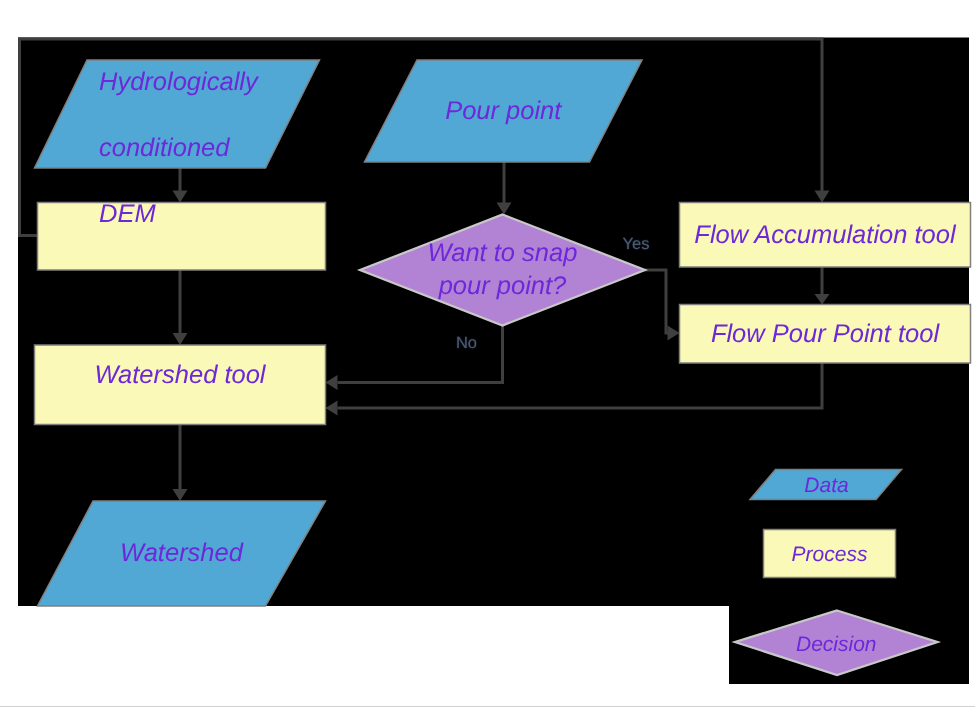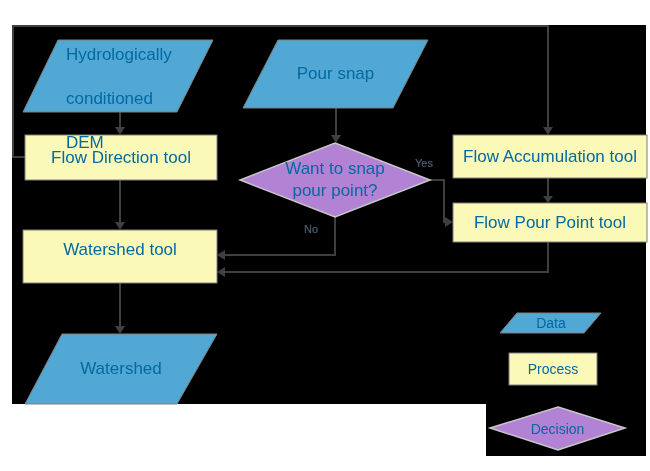--- a/index.html
+++ b/index.html
@@ -2,23 +2,23 @@
 <html><head>
 <meta charset="utf-8">
 <style>
   html,body{margin:0;padding:0;background:#ffffff;}
   #stage{
     position:relative;width:650px;height:471px;background:#ffffff;overflow:hidden;
     font-family:"Liberation Sans", sans-serif;
   }
   #diagram-svg{position:absolute;left:0;top:0;z-index:1;}
   .lbl{
-    position:absolute;z-index:2;color:#0369a1;font-size:17px;line-height:22px;
+    position:absolute;z-index:2;color:#6d28d9;font-size:17px;line-height:22px;
     display:flex;align-items:center;justify-content:center;text-align:center;
-    pointer-events:none;white-space:pre-line;
+    pointer-events:none;white-space:pre-line;font-style:italic;
   }
   .lbl.block{display:block;text-align:left;}
   .lbl.small{font-size:14px;line-height:18px;text-align:right;}
   .branch{
     position:absolute;z-index:2;font-size:11px;line-height:13px;color:#4e5a6b;
     text-align:center;text-shadow:0 0 1px #2a3f66;
   }
 </style>
 </head>
 <body>
@@ -68,23 +68,22 @@
     <polygon points="517,313 601,313 584,333 500,333" fill="#52A8D5" stroke="#7F7F7F" stroke-width="1"></polygon>
     <rect x="509" y="353" width="88" height="32" fill="#FBF9B8" stroke="#7F7F7F" stroke-width="1"></rect>
     <polygon points="558,407 625,428 558,450 490,428" fill="#B283D4" stroke="#C8C8C8" stroke-width="1.5"></polygon>
   </svg>
 
   <div class="lbl block" style="left:66px;top:44px;width:130px;"><span>Hydrologically</span><br>
       <span>conditioned</span><br>
       <span>DEM</span>
   </div>
 
-  <div class="lbl" style="left:263px;top:40px;width:145px;height:68px;">Pour snap</div>
+  <div class="lbl" style="left:263px;top:40px;width:145px;height:68px;">Pour point</div>
 
-  <div class="lbl" style="left:25px;top:135px;width:192px;height:45px;">Flow Direction tool</div>
 
   <div class="lbl" style="left:453px;top:135px;width:194px;height:43px;">Flow Accumulation tool</div>
 
   <div class="lbl" style="left:453px;top:203px;width:194px;height:39px;">Flow Pour Point tool</div>
 
   <div class="lbl" style="left:275px;top:157px;width:120px;height:46px;">Want to snap pour point?</div>
 
   <div class="lbl" style="left:23px;top:230px;width:194px;height:40px;">Watershed tool</div>
 
   <div class="lbl" style="left:25px;top:334px;width:192px;height:70px;">Watershed</div>

